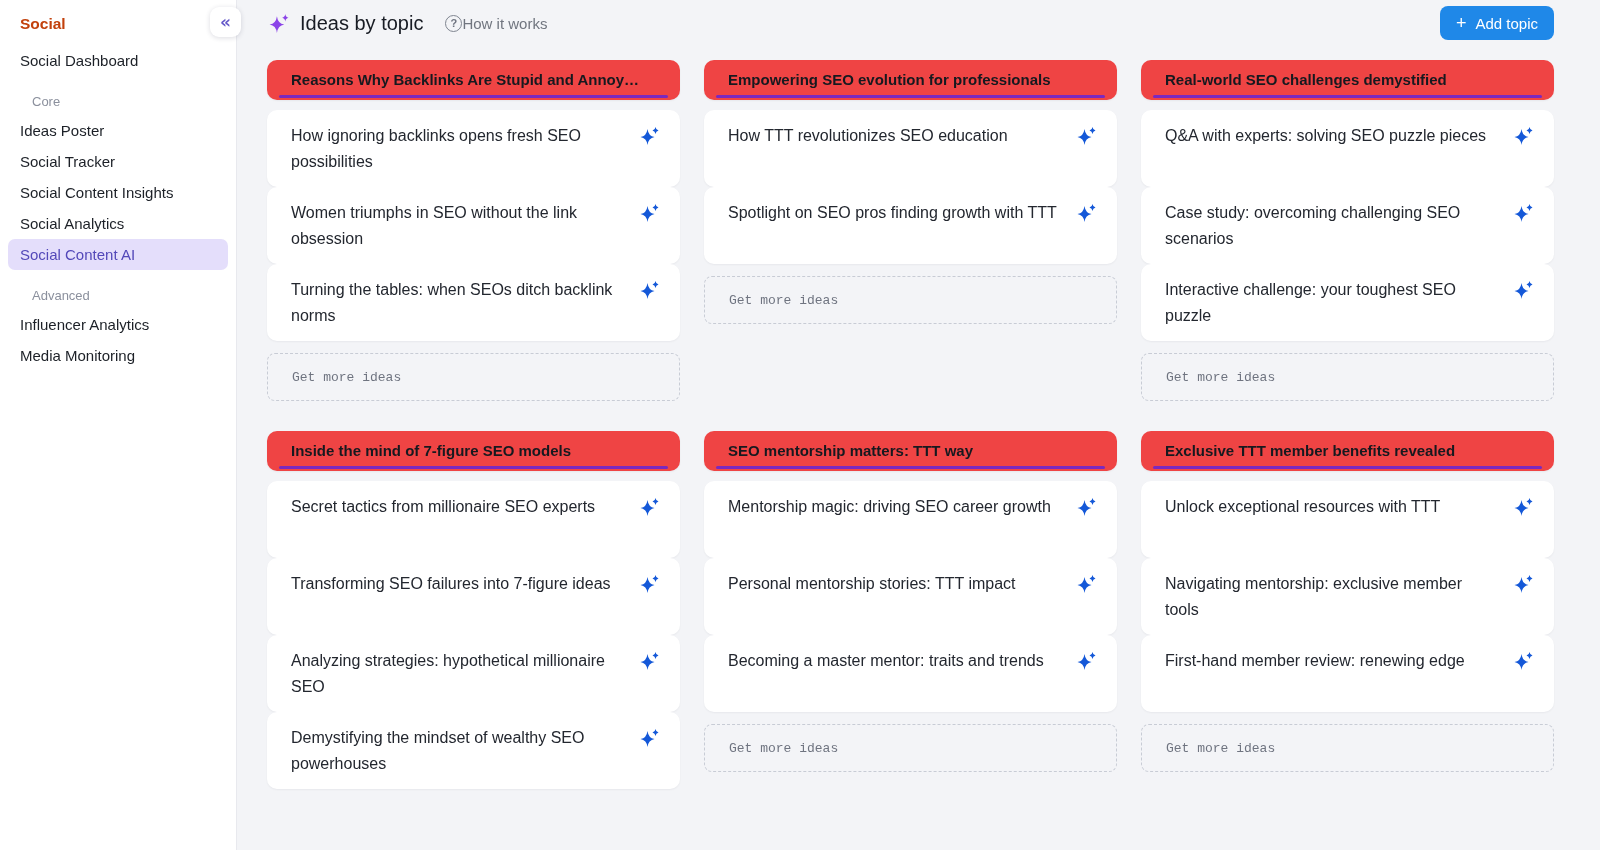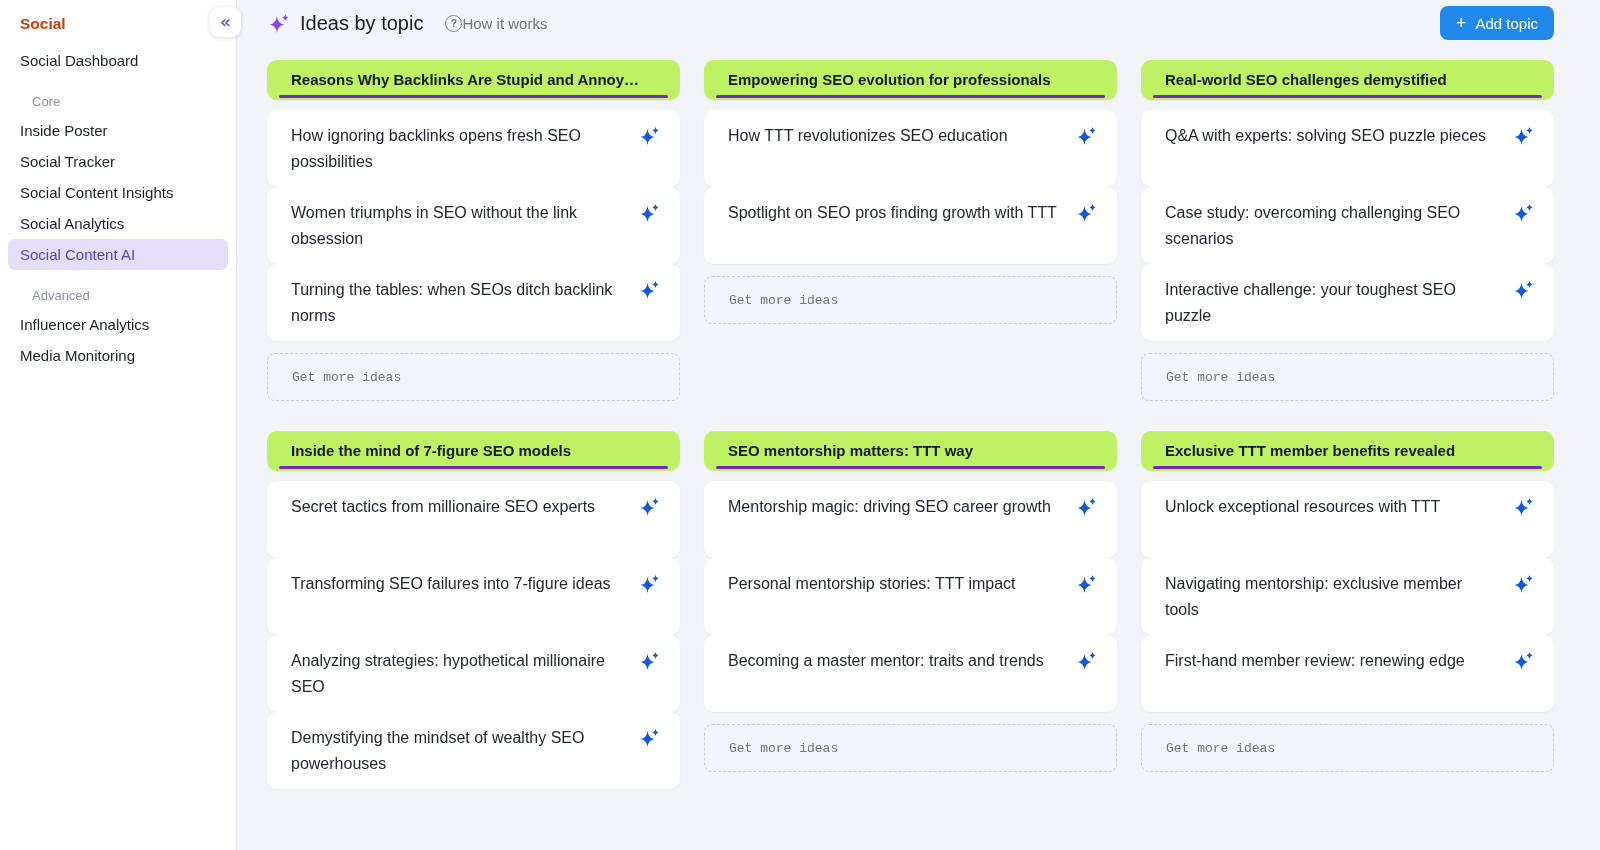--- a/index.html
+++ b/index.html
@@ -61,21 +61,21 @@
   }
   .add-plus { font-size:18px; font-weight:400; line-height:1; }
 
   
   .board {
     padding:14px 46px 0 30px;
     display:grid; grid-template-columns:repeat(3,1fr);
     column-gap:24px; row-gap:30px;
   }
   .topic-header {
-    position:relative; background:#bef264; border-radius:10px;
+    position:relative; background:#ef4444; border-radius:10px;
     height:40px; display:flex; align-items:center;
     padding:0 16px 2px 24px;
     box-shadow:0 1px 2px rgba(16,24,40,.05);
   }
   .topic-title {
     font-size:15px; font-weight:700; color:#16191f;
     white-space:nowrap; overflow:hidden;
   }
   .topic-underline {
     position:absolute; left:12px; right:12px; bottom:2px; height:3px;
@@ -102,21 +102,21 @@
 <body>
 
 <nav class="sidebar">
   <button class="collapse-btn">
     <span>«</span>
   </button>
   <div class="sb-title">Social</div>
   <div class="sb-item">Social Dashboard</div>
 
   <div class="sb-section">Core</div>
-  <div class="sb-item">Inside Poster</div>
+  <div class="sb-item">Ideas Poster</div>
   <div class="sb-item">Social Tracker</div>
   <div class="sb-item">Social Content Insights</div>
   <div class="sb-item">Social Analytics</div>
   <div class="sb-item selected">Social Content AI</div>
 
   <div class="sb-section">Advanced</div>
   <div class="sb-item">Influencer Analytics</div>
   <div class="sb-item">Media Monitoring</div>
 </nav>
 

